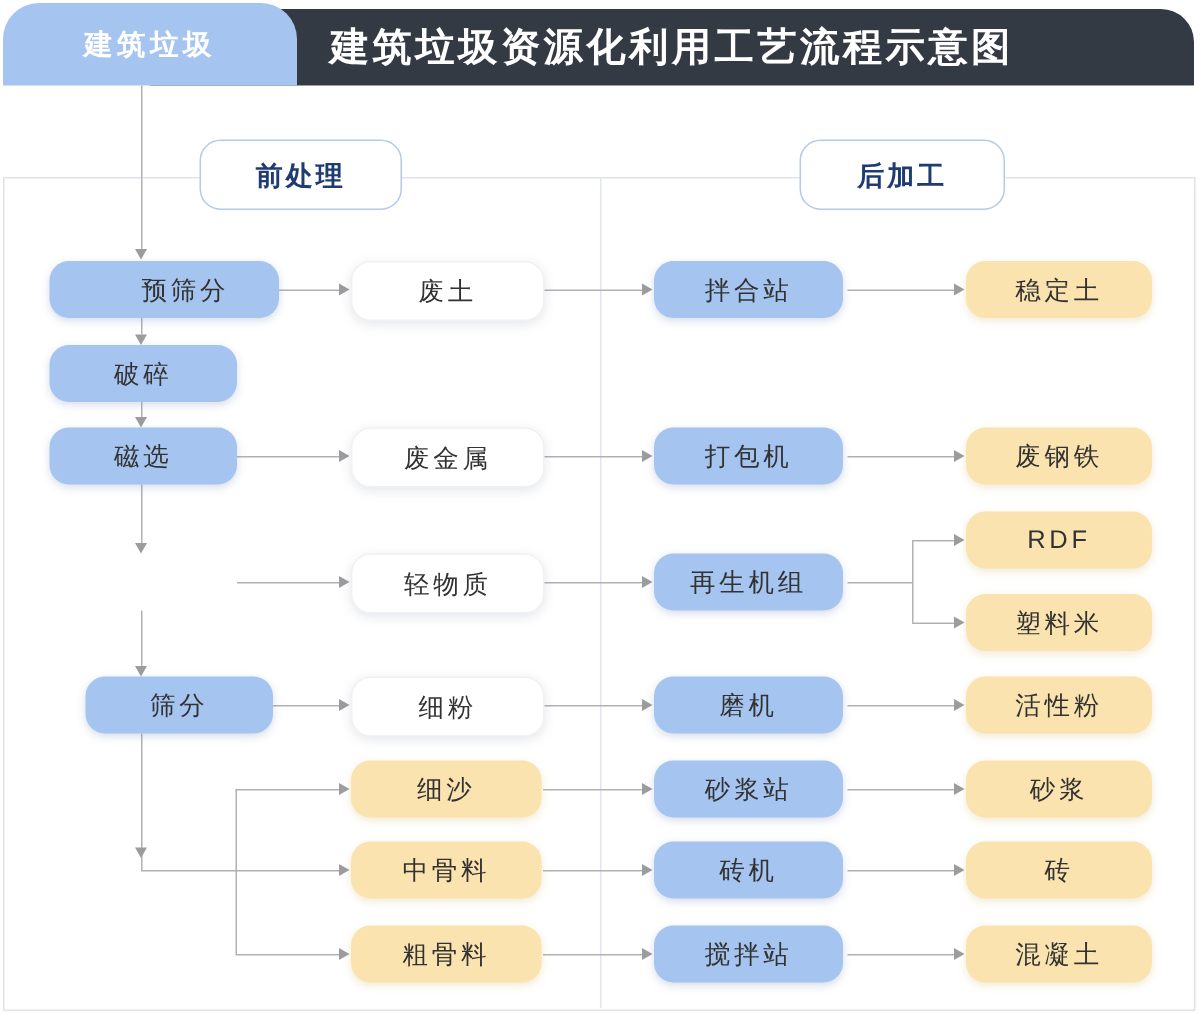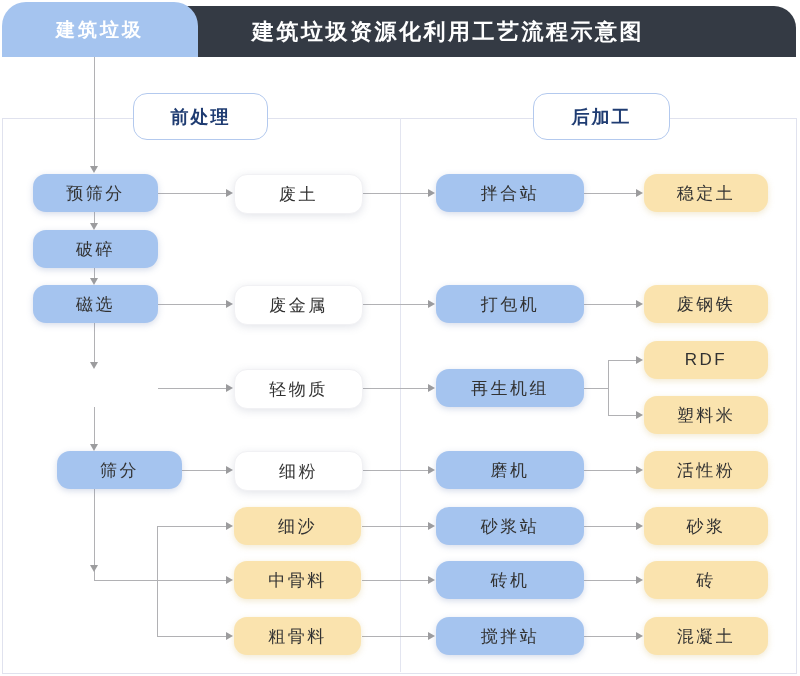--- a/index.html
+++ b/index.html
@@ -1,41 +1,41 @@
 <!DOCTYPE html>
 <html><head>
 <meta charset="utf-8">
 <style>
   html,body{margin:0;padding:0;background:#fff;}
   .stage{position:relative;width:800px;height:676px;background:#fff;overflow:hidden;
          font-family:"Liberation Sans","DejaVu Sans",sans-serif;}
   
   .hdr{position:absolute;left:100px;top:6px;width:696px;height:51px;background:#343a44;
        border-top-right-radius:22px;z-index:3;display:flex;align-items:center;justify-content:center;}
-  .hdr-title{color:#fff;font-size:22px;font-weight:bold;letter-spacing:2.5px;}
+  .hdr-title{color:#fff;font-size:26px;font-weight:bold;letter-spacing:2.5px;}
   .tab{position:absolute;left:2px;top:2px;width:196px;height:55px;background:#a5c4ef;
        border-radius:24px 24px 0 0;z-index:4;display:flex;align-items:center;justify-content:center;}
   .tab-label{color:#fff;font-size:19px;font-weight:bold;letter-spacing:3px;}
   
   .panel{position:absolute;left:2px;top:118px;width:793px;height:554px;border:1px solid #e0e2ee;z-index:0;}
   .divider{position:absolute;left:400px;top:118px;width:1px;height:554px;background:#e3e5f0;z-index:0;}
   .badge{position:absolute;top:93px;height:45px;background:#fff;border:1px solid #b3c9ee;border-radius:14px;
          z-index:3;display:flex;align-items:center;justify-content:center;
          color:#1f3c72;font-size:18px;font-weight:bold;letter-spacing:2px;}
   .badge.pre{left:133px;width:133px;}
   .badge.post{left:533px;width:135px;}
   
   .node{position:absolute;height:38px;border-radius:13px;display:flex;align-items:center;justify-content:center;
         font-size:17px;font-weight:500;color:#323232;letter-spacing:2.5px;z-index:2;}
   .blue{background:#a5c4ef;box-shadow:0 2px 6px rgba(120,140,185,.30);}
   .yellow{background:#fae3ae;box-shadow:0 2px 6px rgba(205,175,95,.28);}
   .white{background:#fff;border:1px solid #f1f1f4;box-shadow:0 2px 8px rgba(100,110,140,.18);}
   .c1{left:33px;width:125px;}
   .c2{left:234px;width:127px;}
-  .c3{left:436px;width:148px;}
+  .c3{left:436px;width:126px;}
   .c4{left:644px;width:124px;}
   
   .hl{position:absolute;height:1px;background:#b1b1b4;z-index:1;}
   .vl{position:absolute;width:1px;background:#b1b1b4;z-index:1;}
   .ar{position:absolute;width:0;height:0;z-index:1;
       border-top:4px solid transparent;border-bottom:4px solid transparent;border-left:7px solid #9c9c9e;}
   .ad{position:absolute;width:0;height:0;z-index:1;
       border-left:4px solid transparent;border-right:4px solid transparent;border-top:7px solid #9c9c9e;}
 </style>
 </head>
@@ -114,21 +114,21 @@
   <div class="hl" style="left:565px;top:636px;width:71px;"></div>
   <div class="ar" style="left:636px;top:632px;"></div>
 
   <div class="hl" style="left:565px;top:388px;width:43px;"></div>
   <div class="vl" style="left:608px;top:360px;height:55px;"></div>
   <div class="hl" style="left:608px;top:360px;width:28px;"></div>
   <div class="ar" style="left:636px;top:356px;"></div>
   <div class="hl" style="left:608px;top:415px;width:28px;"></div>
   <div class="ar" style="left:636px;top:411px;"></div>
 
-  <div class="node blue c1" style="top:174px;">预筛分</div>
+  <div class="node blue c1" style="top:174px;padding-left:28px;">预筛分</div>
   <div class="node blue c1" style="top:230px;">破碎</div>
   <div class="node blue c1" style="top:285px;">磁选</div>
   <div class="node blue c1" style="top:451px;margin-left:24px;">筛分</div>
 
   <div class="node white c2" style="top:174px;">废土</div>
   <div class="node white c2" style="top:285px;text-align:right;">废金属</div>
   <div class="node white c2" style="top:369px;">轻物质</div>
   <div class="node white c2" style="top:451px;">细粉</div>
   <div class="node yellow c2" style="top:507px;">细沙</div>
   <div class="node yellow c2" style="top:561px;">中骨料</div>

